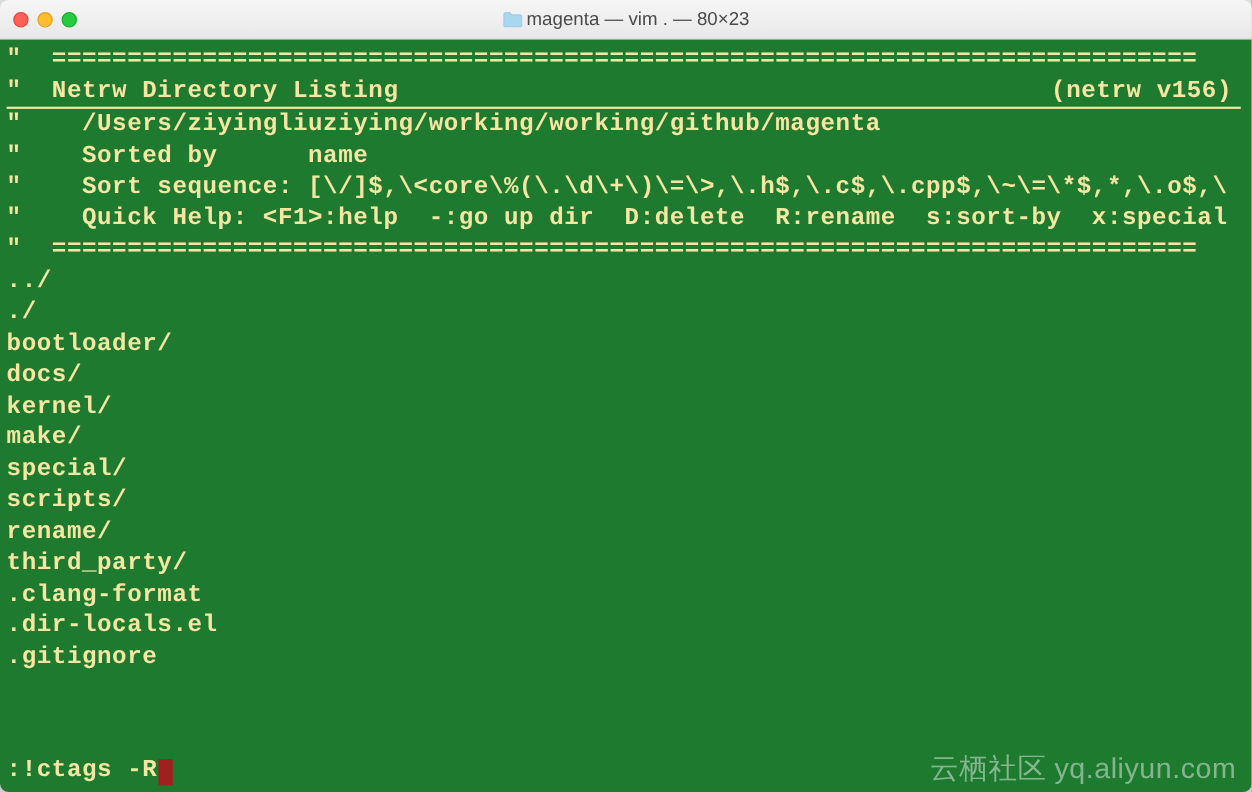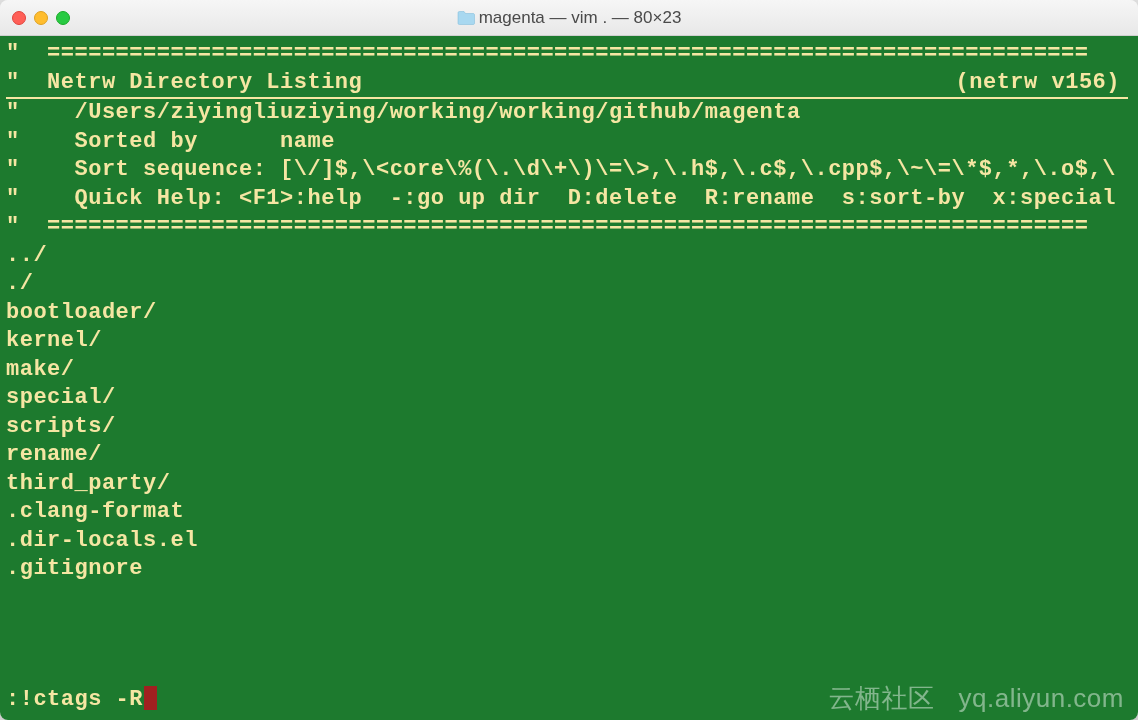--- a/index.html
+++ b/index.html
@@ -76,42 +76,42 @@
     .underline-row {
       border-bottom: 2px solid #f5e6a3;
       display: inline-block;
       width: 1122px;
     }
     .command-line {
       position: absolute;
       bottom: 6px;
       left: 6px;
       display: flex;
-      align-items: flex-start;
+      align-items: flex-end;
     }
     .cursor {
       display: inline-block;
       width: 13px;
       height: 24px;
       background: #a02020;
       margin-left: 1px;
       vertical-align: text-bottom;
     }
     .watermark {
       position: absolute;
       bottom: 8px;
       right: 14px;
       color: rgba(255,255,255,0.45);
       font-size: 26px;
       font-family: -apple-system, 'Helvetica Neue', Arial, sans-serif;
       font-weight: normal;
       letter-spacing: 0.5px;
     }
     .watermark-cn {
-      margin-right: 24px;
+      margin-right: 7px;
     }
   </style>
 </head>
 <body>
 
 <div class="window">
   <div class="titlebar">
     <div class="traffic-lights">
       <div class="light red"></div>
       <div class="light yellow"></div>
@@ -131,20 +131,21 @@
     <div class="netrw-line">"  ============================================================================</div>
     <div class="netrw-line underline-row"><span>"  Netrw Directory Listing</span><span style="float:right;padding-right:8px">(netrw v156)</span></div>
     <div class="netrw-line">"    /Users/ziyingliuziying/working/working/github/magenta</div>
     <div class="netrw-line">"    Sorted by      name</div>
     <div class="netrw-line">"    Sort sequence: [\/]$,\&lt;core\%(\.\d\+\)\=\&gt;,\.h$,\.c$,\.cpp$,\~\=\*$,*,\.o$,\</div>
     <div class="netrw-line">"    Quick Help: &lt;F1&gt;:help  -:go up dir  D:delete  R:rename  s:sort-by  x:special</div>
     <div class="netrw-line">"  ============================================================================</div>
     <div class="netrw-line">../</div>
     <div class="netrw-line">./</div>
     <div class="netrw-line">bootloader/</div>
+    <div class="netrw-line">docs/</div>
     <div class="netrw-line">kernel/</div>
     <div class="netrw-line">make/</div>
     <div class="netrw-line">special/</div>
     <div class="netrw-line">scripts/</div>
     <div class="netrw-line">rename/</div>
     <div class="netrw-line">third_party/</div>
     <div class="netrw-line">.clang-format</div>
     <div class="netrw-line">.dir-locals.el</div>
     <div class="netrw-line">.gitignore</div>
 

